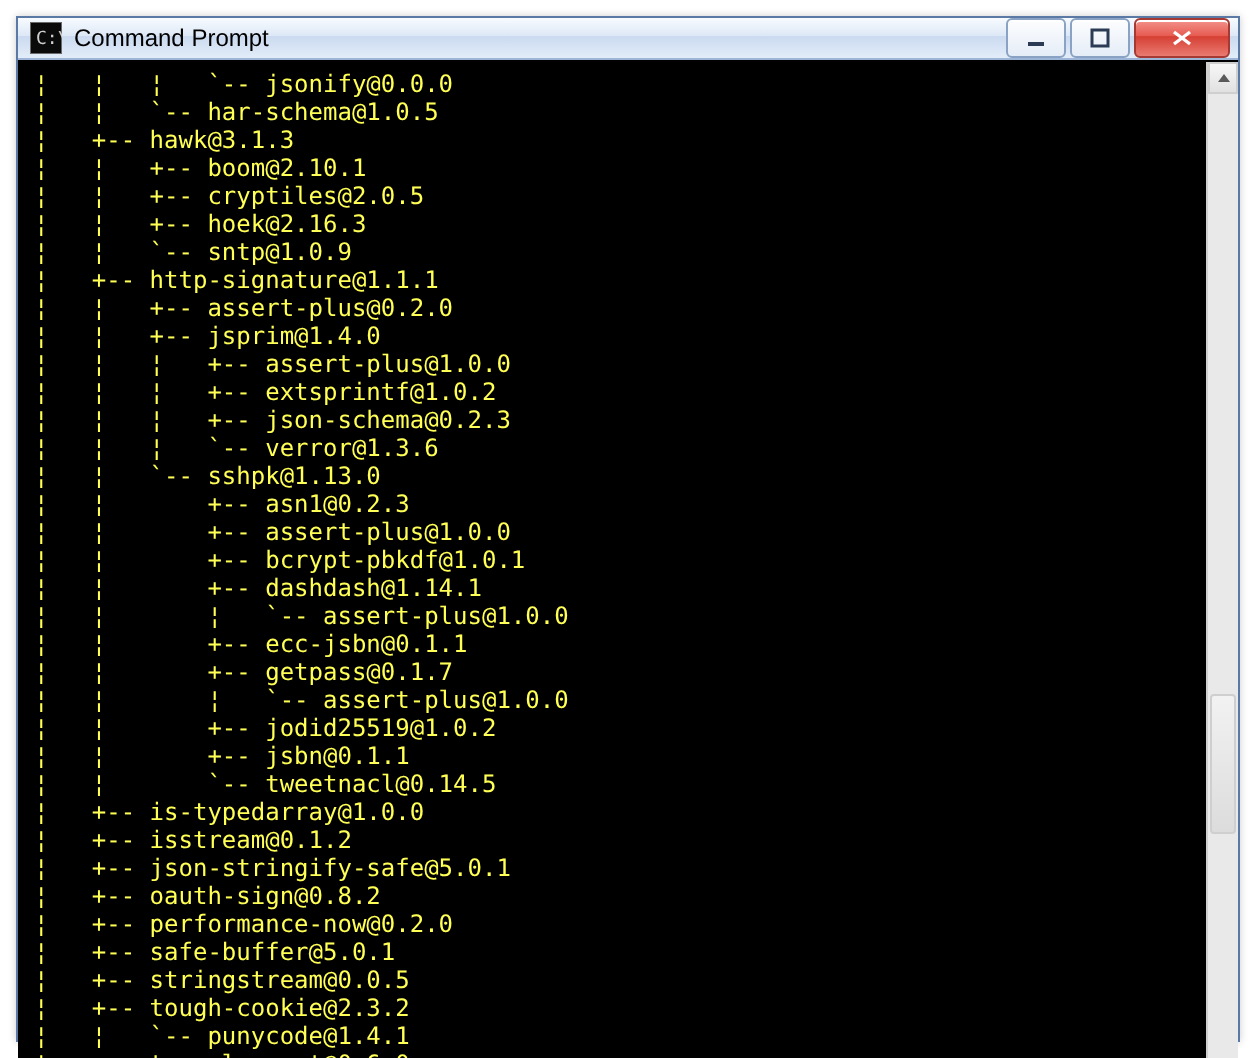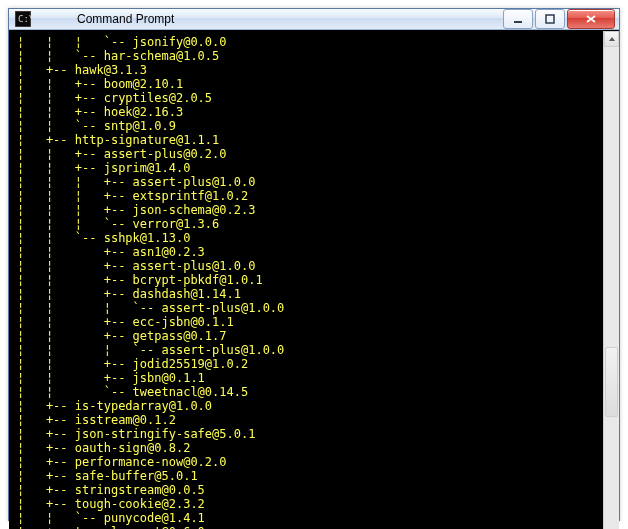--- a/index.html
+++ b/index.html
@@ -30,21 +30,21 @@
     border-bottom: 1px solid #9db6d7;
     display: flex; align-items: center;
     padding: 0 4px 0 6px;
     font-size: 12px;
   }
   .titlebar .icon {
     width: 16px; height: 16px;
     margin-right: 6px;
     display: inline-flex; align-items:center; justify-content:center;
   }
-  .titlebar .title { flex: 0 0 auto; color:#000;margin-left:40px; }
+  .titlebar .title { flex: 0 0 auto; color:#000; }
   .titlebar .spacer { flex: 1 1 auto; }
   .win-controls { display:flex; gap:0; }
   .win-btn {
     width: 30px; height: 20px;
     border: 1px solid #8aa3c4;
     border-radius: 3px;
     margin-left: 2px;
     background: linear-gradient(#fdfdfe,#e5edf7);
     display:flex; align-items:center; justify-content:center;
     box-shadow: inset 0 1px 0 #fff;

